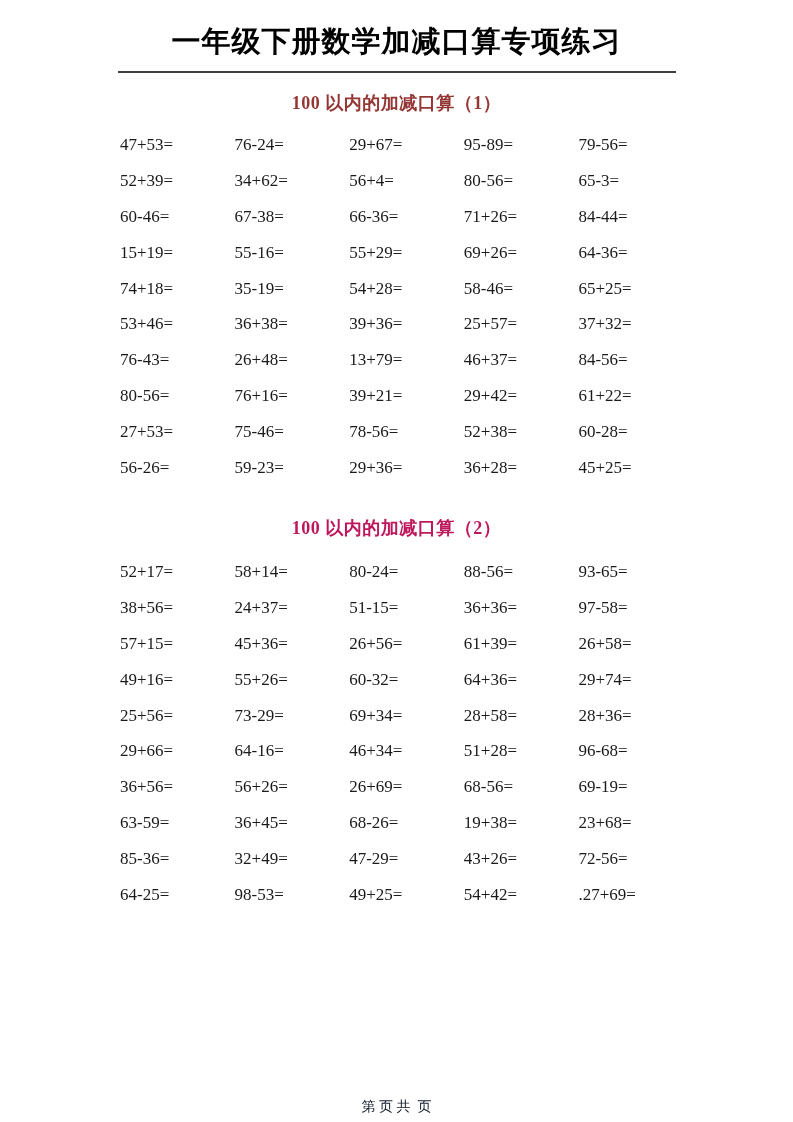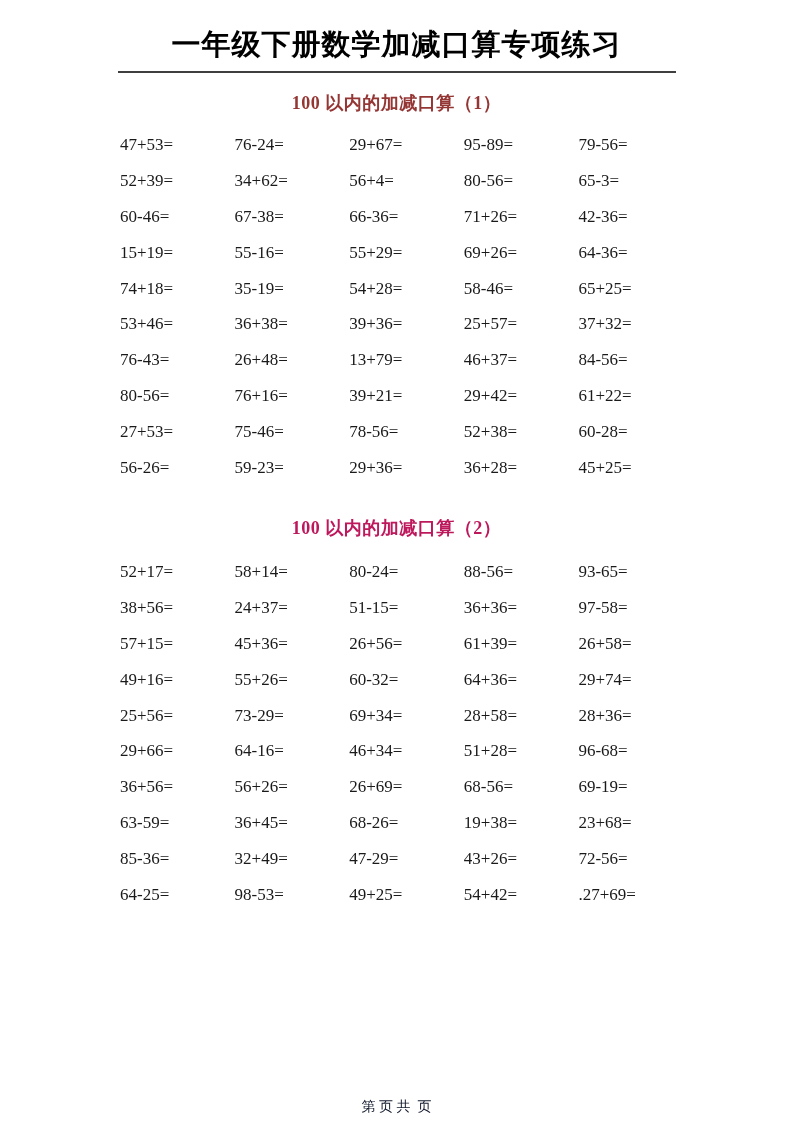--- a/index.html
+++ b/index.html
@@ -16,21 +16,21 @@
     font-family: "Liberation Serif", serif;
     color: #1a1a1a;
   }
   .main-title {
     position: absolute;
     top: 26px;
     left: 0;
     right: 0;
     margin: 0;
     text-align: center;
-    font-family: Liberation Serif, serif;
+    font-family: Liberation Mono, monospace;
     font-weight: bold;
     font-size: 29px;
     line-height: 36px;
     letter-spacing: 1px;
     color: #000000;
   }
   .title-rule {
     position: absolute;
     top: 71px;
     left: 118px;
@@ -99,21 +99,21 @@
       <span class="problem">79-56=</span>
       <span class="problem">52+39=</span>
       <span class="problem">34+62=</span>
       <span class="problem">56+4=</span>
       <span class="problem">80-56=</span>
       <span class="problem">65-3=</span>
       <span class="problem">60-46=</span>
       <span class="problem">67-38=</span>
       <span class="problem">66-36=</span>
       <span class="problem">71+26=</span>
-      <span class="problem">42-36=</span>
+      <span class="problem">84-44=</span>
       <span class="problem">15+19=</span>
       <span class="problem">55-16=</span>
       <span class="problem">55+29=</span>
       <span class="problem">69+26=</span>
       <span class="problem">64-36=</span>
       <span class="problem">74+18=</span>
       <span class="problem">35-19=</span>
       <span class="problem">54+28=</span>
       <span class="problem">58-46=</span>
       <span class="problem">65+25=</span>

